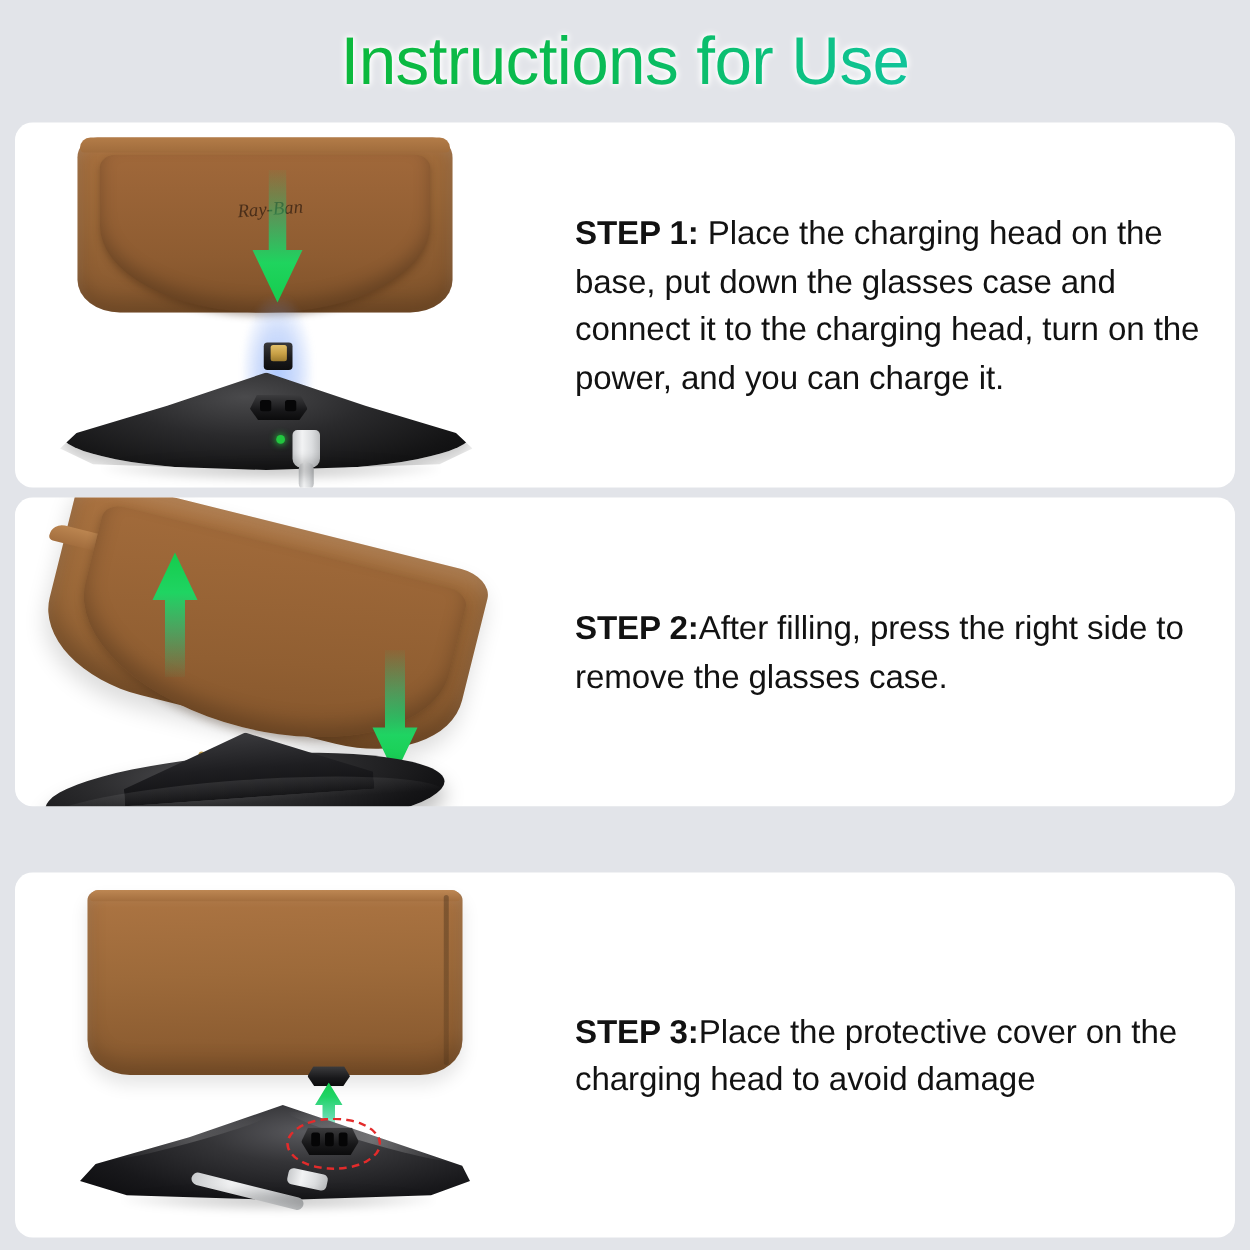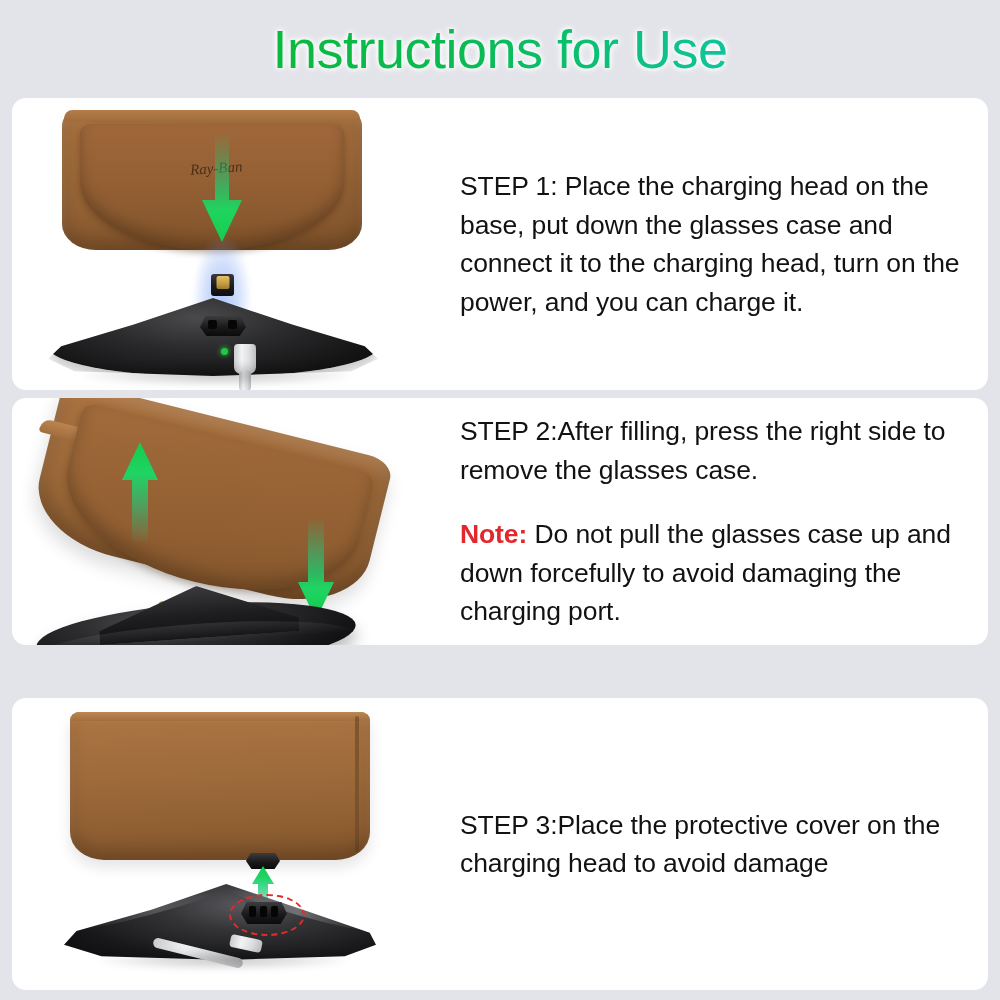--- a/index.html
+++ b/index.html
@@ -62,21 +62,21 @@
     flex: 1 1 auto;
     padding: 0 16px 0 28px;
     color: #121212;
   }
   .para {
     font-size: 26.5px;
     line-height: 38.5px;
     letter-spacing: -0.1px;
   }
   .para + .para { margin-top: 26px; }
-  .step-label { font-weight: normal; }
+  .step-label { font-weight: bold; }
   .note-label { font-weight: bold; color: #e1282c; }
 
   
   .case-body {
     position: absolute;
     background: linear-gradient(175deg, #a9713f 0%, #9a6738 42%, #8c5c31 72%, #7d5129 100%);
   }
   .flap {
     position: absolute;
     background: linear-gradient(180deg, #a0683a 0%, #8e5c31 65%, #7e5129 100%);
@@ -274,23 +274,20 @@
                 background: linear-gradient(180deg, rgba(255,255,255,0.10) 0%, rgba(0,0,0,0) 45%);
                 transform: rotate(-4deg);"></div>
 
     <div class="shadow-soft" style="left:50px; top:256px; width:280px; height:26px;"></div>
   </div>
 
   <div class="textcol">
     <div class="para">
       <span class="step-label">STEP 2:</span><span>After filling, press the right side to remove the glasses case.</span>
     </div>
-    <div class="para">
-      <span class="note-label">Note:</span><span> Do not pull the glasses case up and down forcefully to avoid damaging the charging port.</span>
-    </div>
   </div>
 </div>
 
 <div class="card" id="card-3">
 
   <div class="figure">
 
     <div style="position:absolute; left:58px; top:14px; width:300px; height:148px;
                 background: linear-gradient(178deg, #ad7543 0%, #9d6a3a 45%, #8e5e32 78%, #7f5229 100%);
                 border-radius: 10px 10px 34px 34px / 8px 8px 28px 28px;

